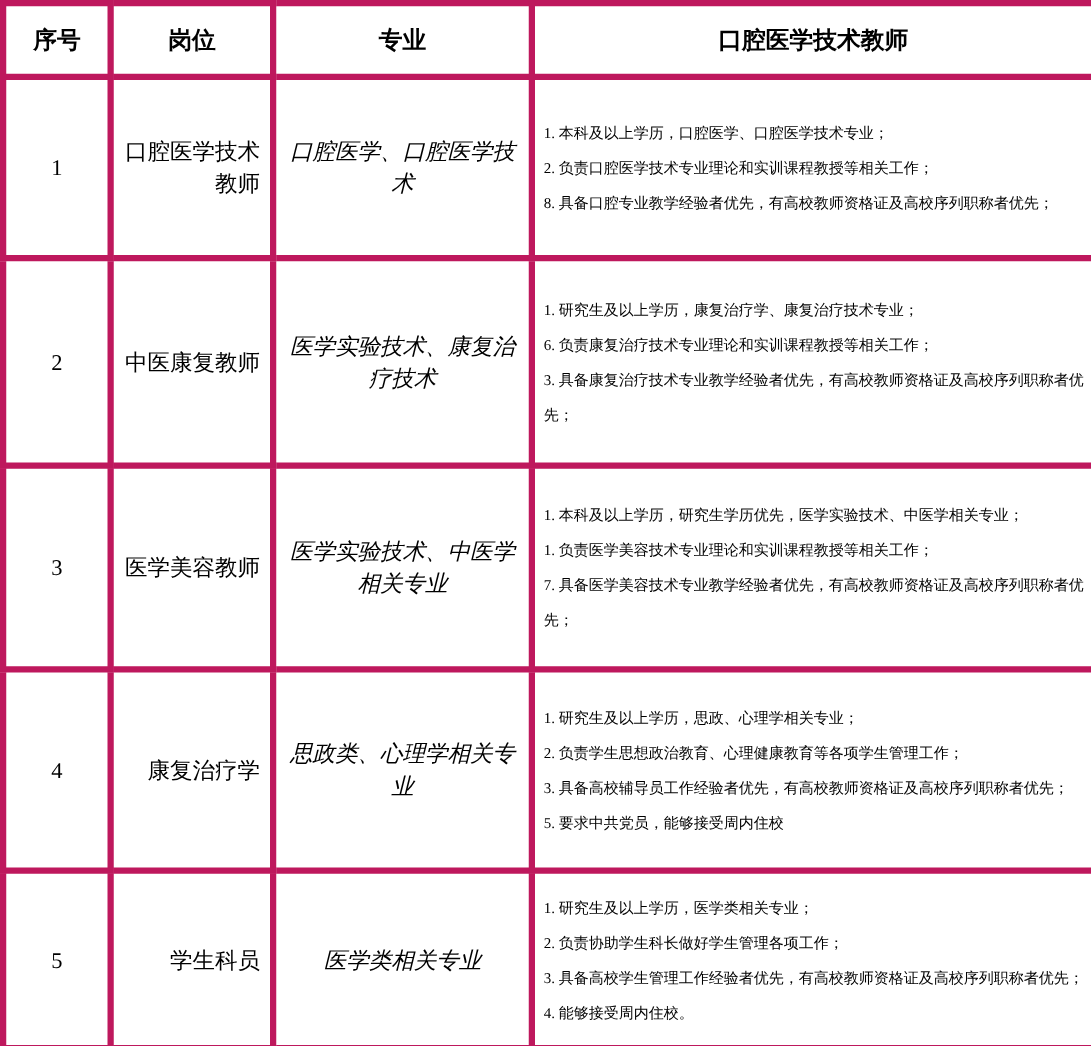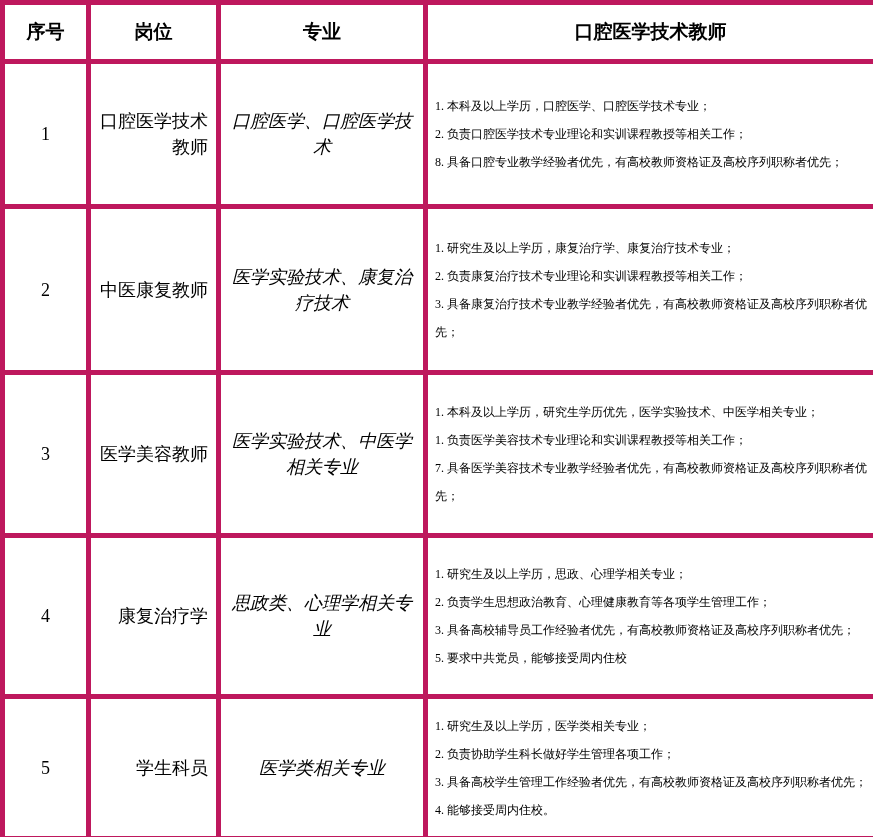--- a/index.html
+++ b/index.html
@@ -87,21 +87,21 @@
           <div class="req-item">8. 具备口腔专业教学经验者优先，有高校教师资格证及高校序列职称者优先；</div>
         </td>
   </tr>
 
   <tr>
     <td class="cell-center cell-no">2</td>
     <td class="cell-center cell-pos">中医康复教师</td>
     <td class="cell-center cell-major">医学实验技术、康复治疗技术</td>
     <td class="cell-req">
           <div class="req-item">1. 研究生及以上学历，康复治疗学、康复治疗技术专业；</div>
-          <div class="req-item">2. 负责康复治疗技术专业理论和实训课程教授等相关工作；</div>
+          <div class="req-item">6. 负责康复治疗技术专业理论和实训课程教授等相关工作；</div>
           <div class="req-item">3. 具备康复治疗技术专业教学经验者优先，有高校教师资格证及高校序列职称者优先；</div>
         </td>
   </tr>
 
   <tr>
     <td class="cell-center cell-no">3</td>
     <td class="cell-center cell-pos">医学美容教师</td>
     <td class="cell-center cell-major">医学实验技术、中医学相关专业</td>
     <td class="cell-req">
           <div class="req-item">1. 本科及以上学历，研究生学历优先，医学实验技术、中医学相关专业；</div>

